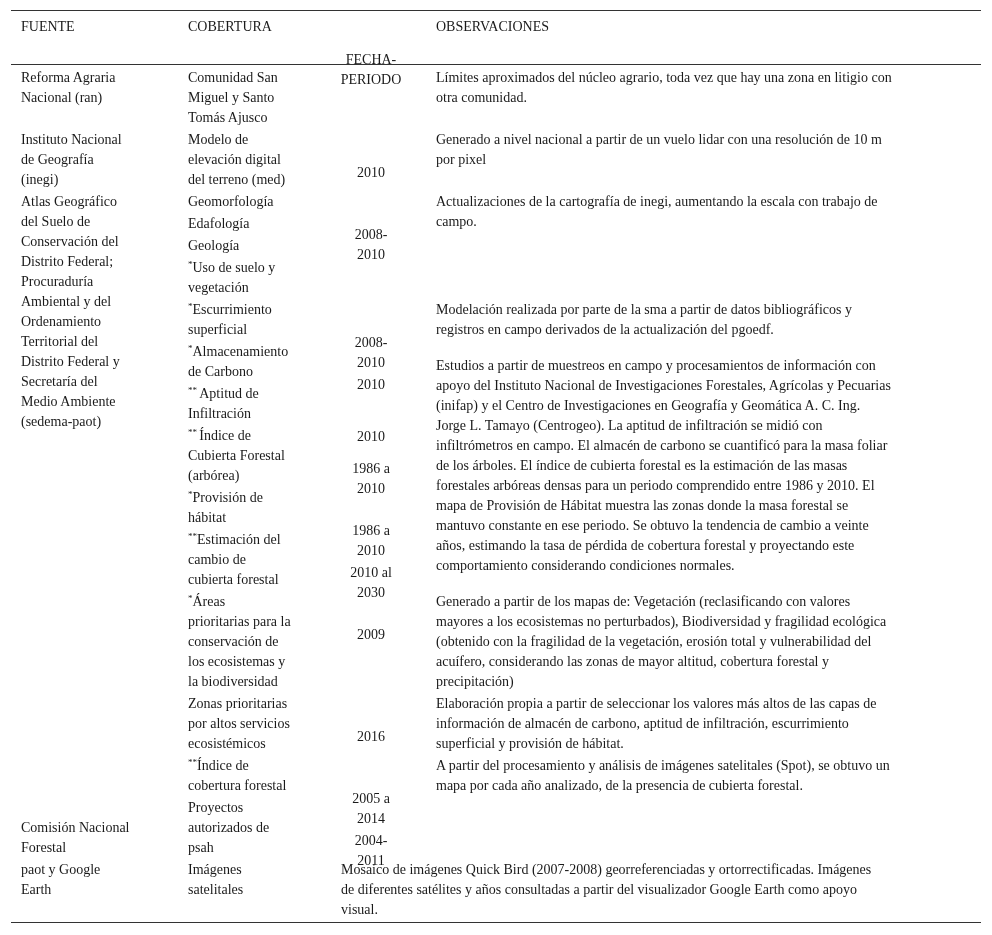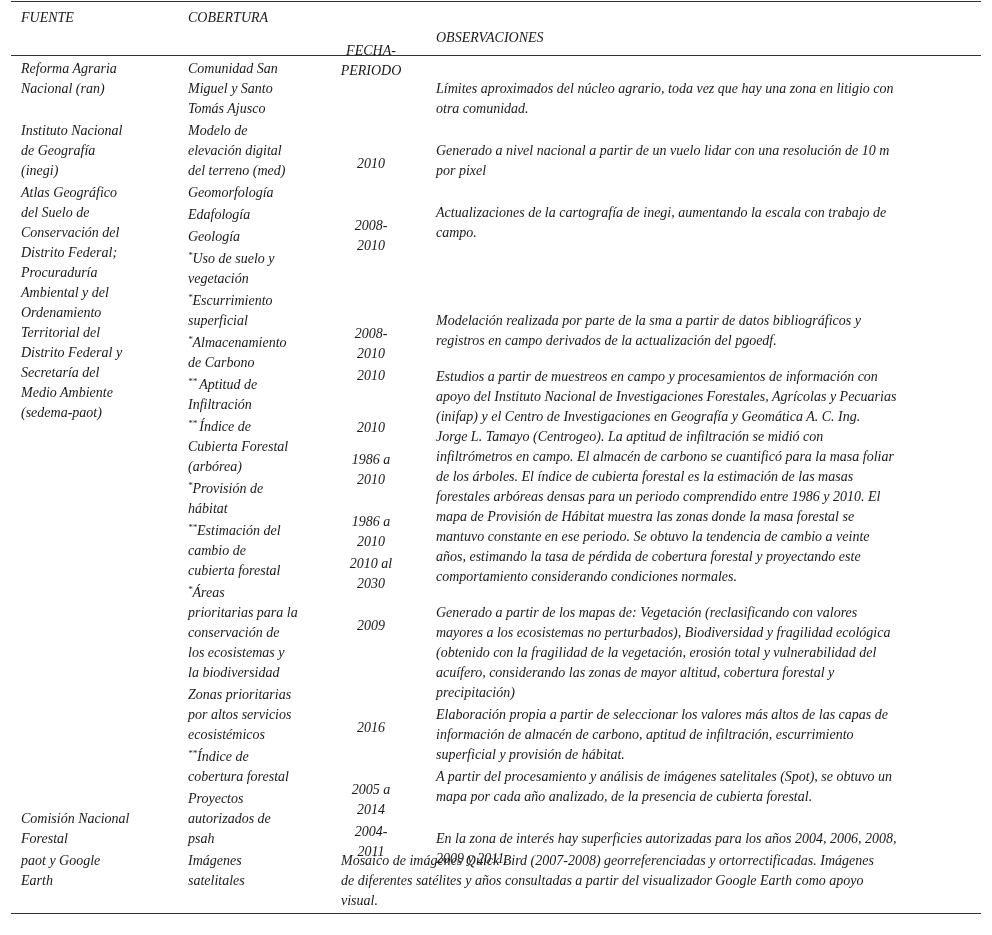--- a/index.html
+++ b/index.html
@@ -2,29 +2,29 @@
 <html><head>
 <meta charset="utf-8">
 <style>
   html, body { margin: 0; padding: 0; background: #ffffff; }
   body {
     width: 992px; height: 935px; position: relative; overflow: hidden;
     font-family: "Liberation Serif", "DejaVu Serif", serif;
     font-size: 14px; line-height: 20px; color: #1a1a1a;
   }
   .tbl {
-    position: absolute; left: 11px; top: 1px; width: 970px;
-    border-top: 1px solid #333; border-bottom: 1px solid #333; font-style: italic;
+    position: absolute; left: 11px; top: 10px; width: 970px;
+    border-top: 1px solid #333; border-bottom: 1px solid #333;
   }
   .hdr { position: relative; height: 53px; border-bottom: 1px solid #333; }
   .cell { position: absolute; white-space: pre-line; }
   .c1 { left: 10px; width: 160px; }
   .c2 { left: 177px; width: 130px; }
   .c3 { left: 320px; width: 80px; text-align: center; margin-top: 33px; }
-  .c4 { left: 425px; width: 535px; margin-top: 20px; }
+  .c4 { left: 425px; width: 535px; }
   .c34 { left: 330px; width: 620px; }
   .body { position: relative; height: 857px; }
   sup { font-size: 9px; line-height: 0; vertical-align: 5px; }
 </style>
 </head>
 <body>
 
 <div class="tbl">
   <div class="hdr">
     <div class="cell c1" style="top:6px">FUENTE</div>
@@ -141,19 +141,17 @@
     <div class="cell c4" style="top:527px">Generado a partir de los mapas de: Vegetación (reclasificando con valores
 mayores a los ecosistemas no perturbados), Biodiversidad y fragilidad ecológica
 (obtenido con la fragilidad de la vegetación, erosión total y vulnerabilidad del
 acuífero, considerando las zonas de mayor altitud, cobertura forestal y
 precipitación)</div>
     <div class="cell c4" style="top:629px">Elaboración propia a partir de seleccionar los valores más altos de las capas de
 información de almacén de carbono, aptitud de infiltración, escurrimiento
 superficial y provisión de hábitat.</div>
     <div class="cell c4" style="top:691px">A partir del procesamiento y análisis de imágenes satelitales (Spot), se obtuvo un
 mapa por cada año analizado, de la presencia de cubierta forestal.</div>
-    <div class="cell c4" style="top:753px">En la zona de interés hay superficies autorizadas para los años 2004, 2006, 2008,
-2009 y 2011.</div>
     <div class="cell c34" style="top:795px">Mosaico de imágenes Quick Bird (2007-2008) georreferenciadas y ortorrectificadas. Imágenes
 de diferentes satélites y años consultadas a partir del visualizador Google Earth como apoyo
 visual.</div>
   </div>
 </div>
 
 </body></html>

